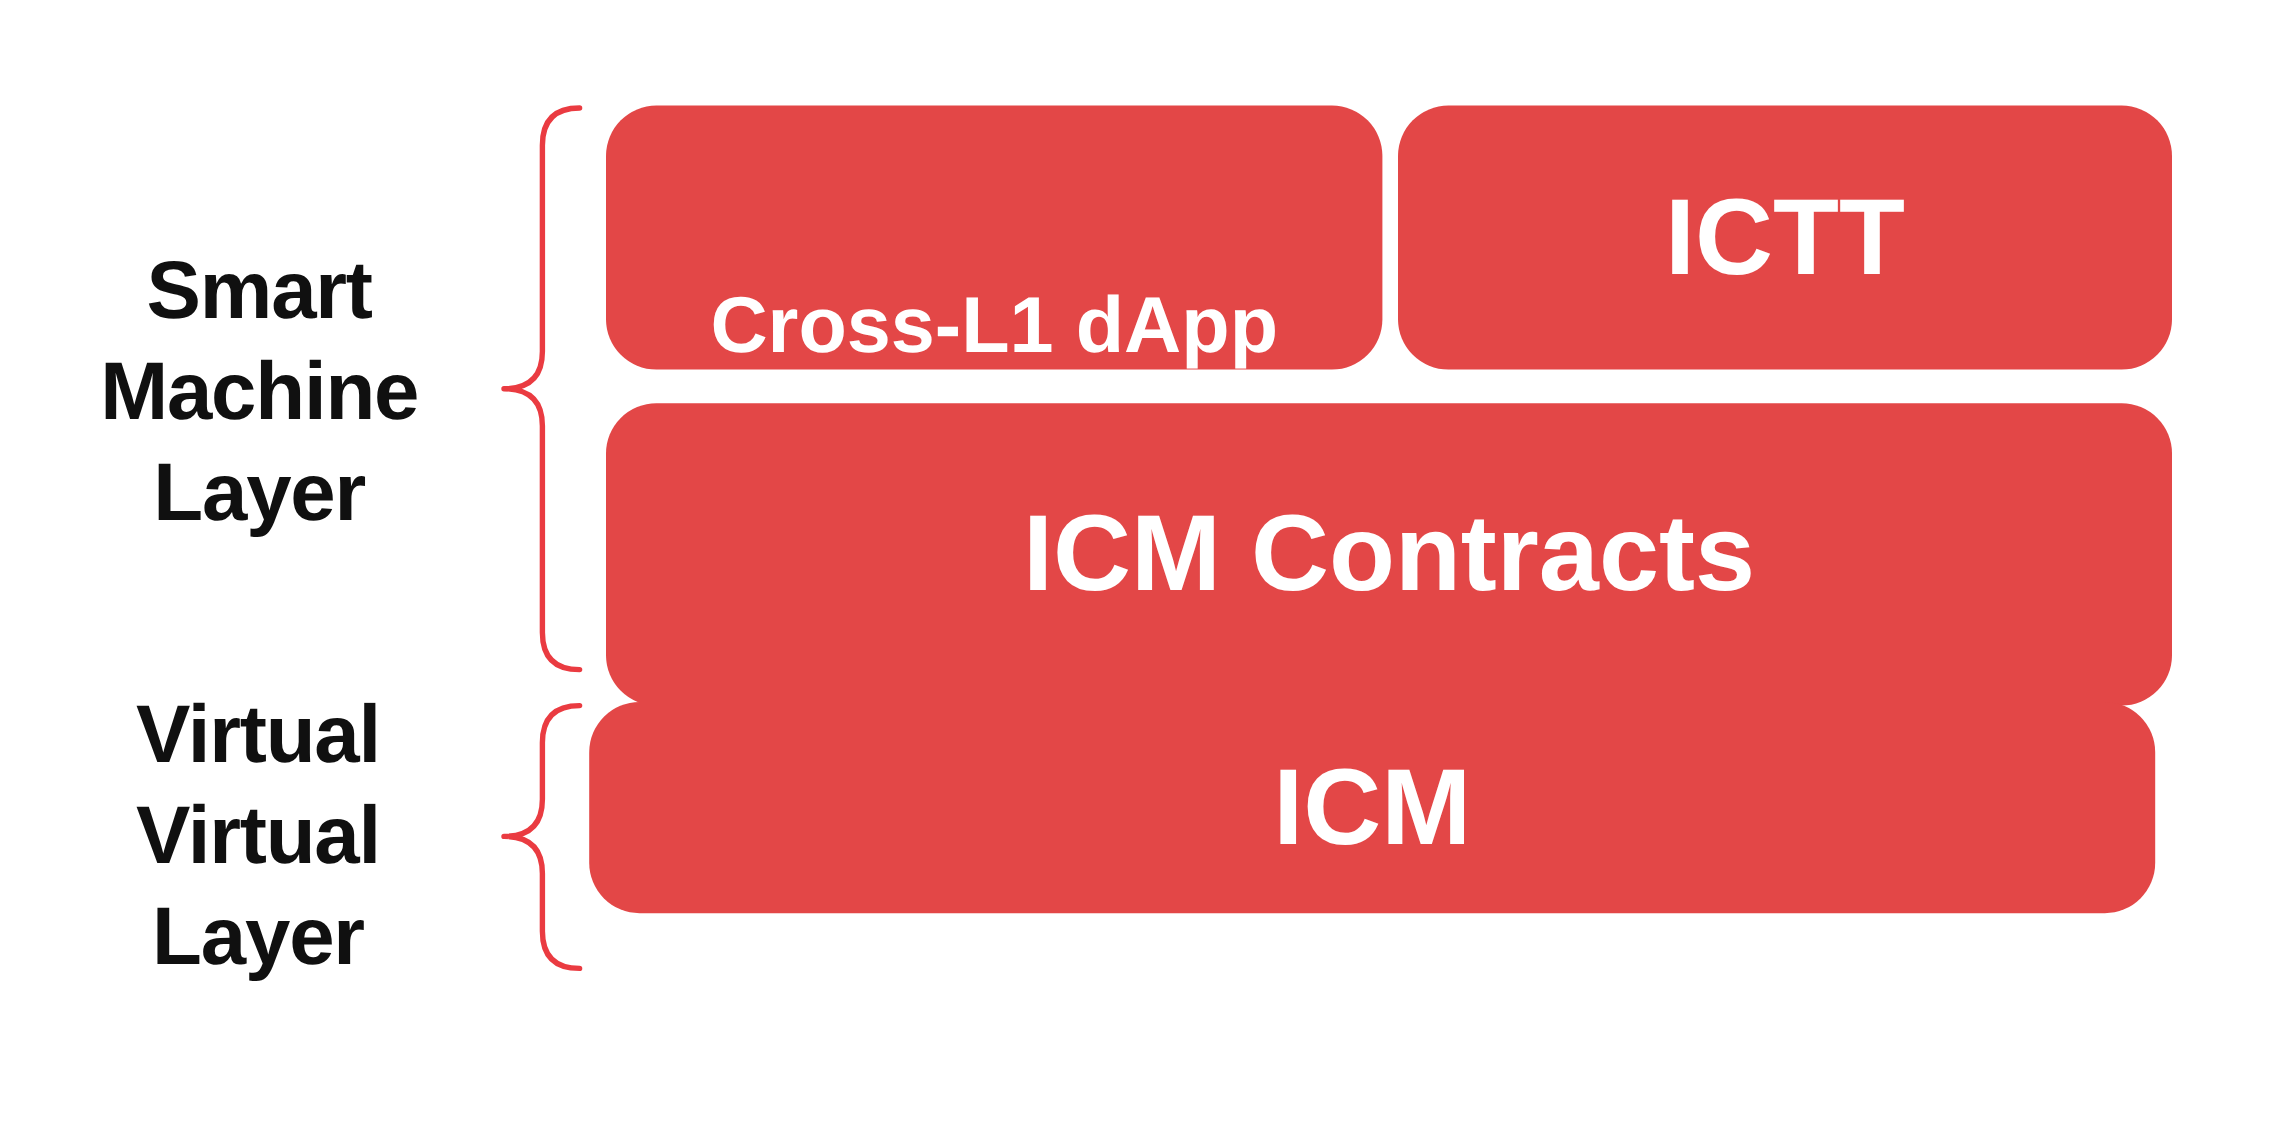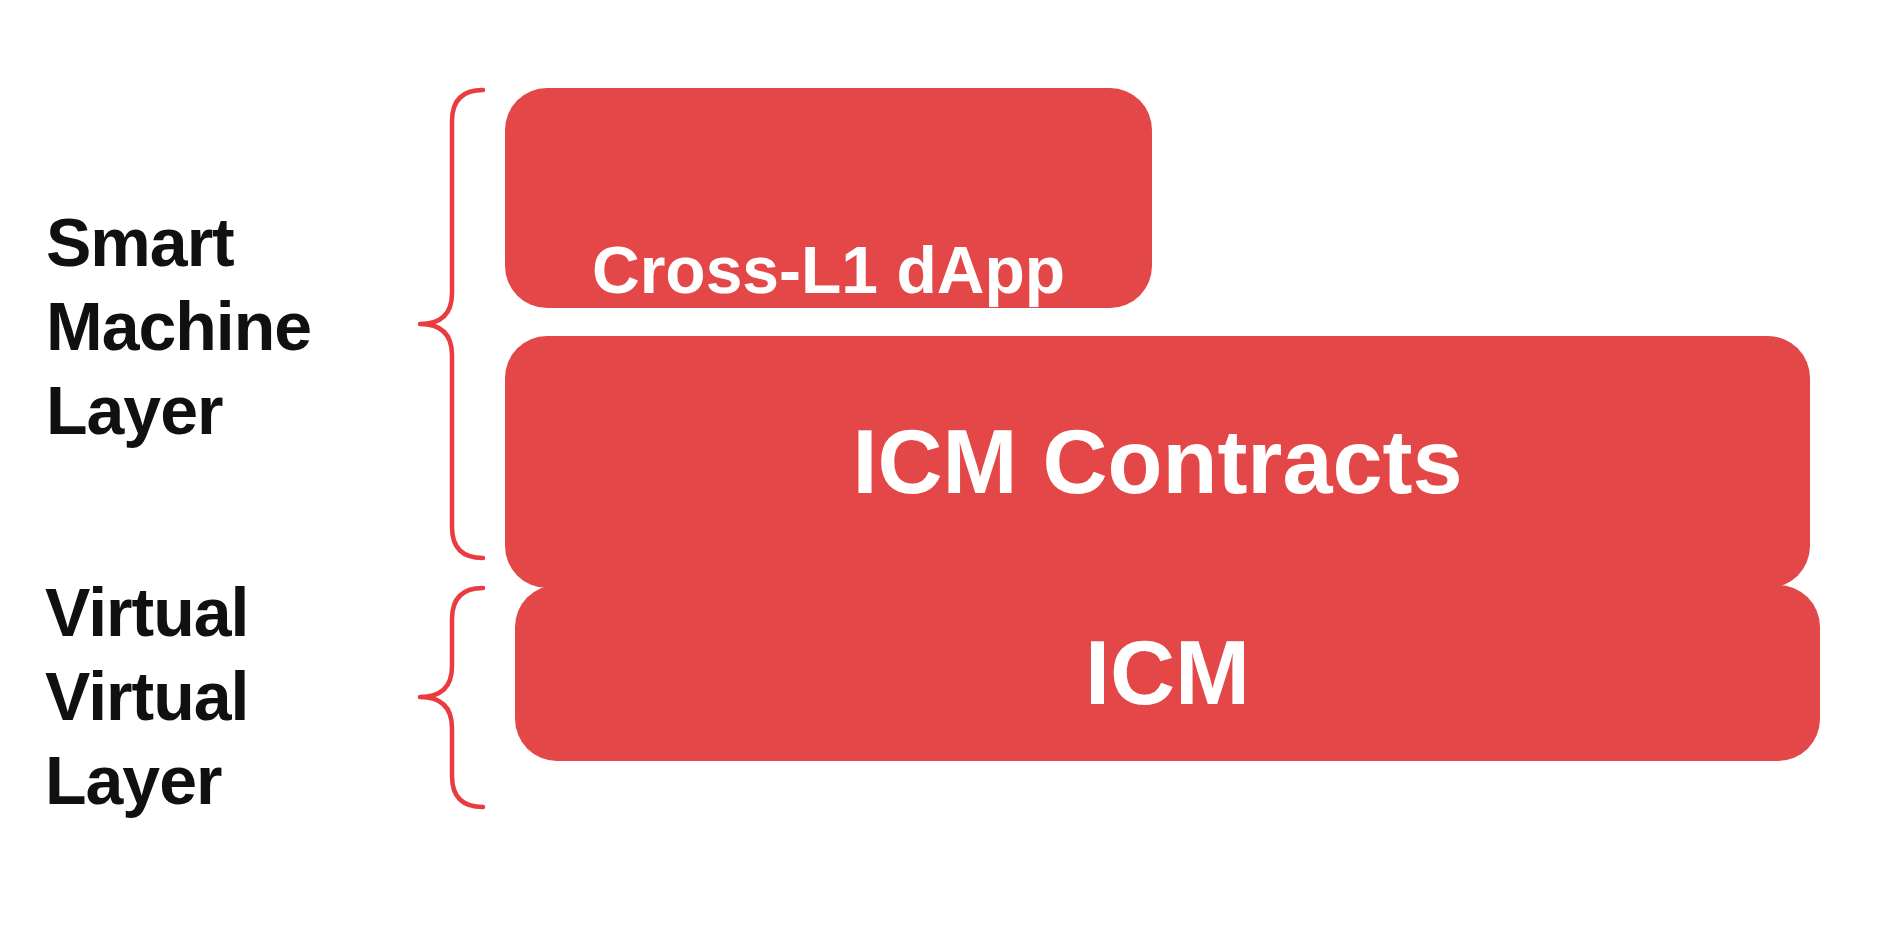--- a/index.html
+++ b/index.html
@@ -10,21 +10,21 @@
   }
   .canvas {
     position: relative;
     width: 1892px;
     height: 946px;
     background: var(--background, #ffffff);
     overflow: hidden;
   }
   .layer-label {
     position: absolute;
-    text-align: left;
+    text-align: center;
     font-weight: 700;
     color: var(--label_text, #101010);
     font-size: 68px;
     line-height: 84px;
     letter-spacing: -1px;
     white-space: nowrap;
   }
   .layer-label span { display: block; }
   #label-smart-contract { left: 46px; top: 200px; width: 340px; }
   #label-virtual-machine { left: 45px; top: 570px; width: 340px; }
@@ -52,21 +52,21 @@
     align-items: center;
     justify-content: center;
     color: var(--box_text, #ffffff);
     font-weight: 700;
     letter-spacing: 0px;
     white-space: nowrap;
   }
   #box-cross-l1-dapp { left: 505px;  top: 88px;  width: 647px;  height: 220px; font-size: 66px; align-items: flex-end; }
   #box-ictt          { left: 1165px; top: 88px;  width: 645px;  height: 220px; font-size: 90px; }
   #box-icm-contracts { left: 505px;  top: 336px; width: 1305px; height: 252px; font-size: 90px; }
-  #box-icm           { left: 515px;  top: 585px; width: 1305px; height: 176px; font-size: 90px; }
+  #box-icm           { left: 491px;  top: 585px; width: 1305px; height: 176px; font-size: 90px; }
 </style>
 </head>
 <body>
 
 <div class="canvas">
 
   <div class="layer-label" id="label-smart-contract">
     <span>Smart</span>
     <span>Machine</span>
     <span>Layer</span>
@@ -80,20 +80,23 @@
 
   <svg class="braces-svg" viewBox="0 0 1892 946" aria-hidden="true">
     <path class="brace-path" d="M 483 90 Q 452 90 452 121 L 452 293 Q 452 324 420 324 Q 452 324 452 355 L 452 527 Q 452 558 483 558"></path>
     <path class="brace-path" d="M 483 588 Q 452 588 452 619 L 452 666 Q 452 697 420 697 Q 452 697 452 728 L 452 776 Q 452 807 483 807"></path>
   </svg>
 
   <div class="box" id="box-cross-l1-dapp">
     <span>Cross-L1 dApp</span>
   </div>
 
+  <div class="box" id="box-ictt">
+    <span>ICTT</span>
+  </div>
 
   <div class="box" id="box-icm-contracts">
     <span>ICM Contracts</span>
   </div>
 
   <div class="box" id="box-icm">
     <span>ICM</span>
   </div>
 
 </div>

